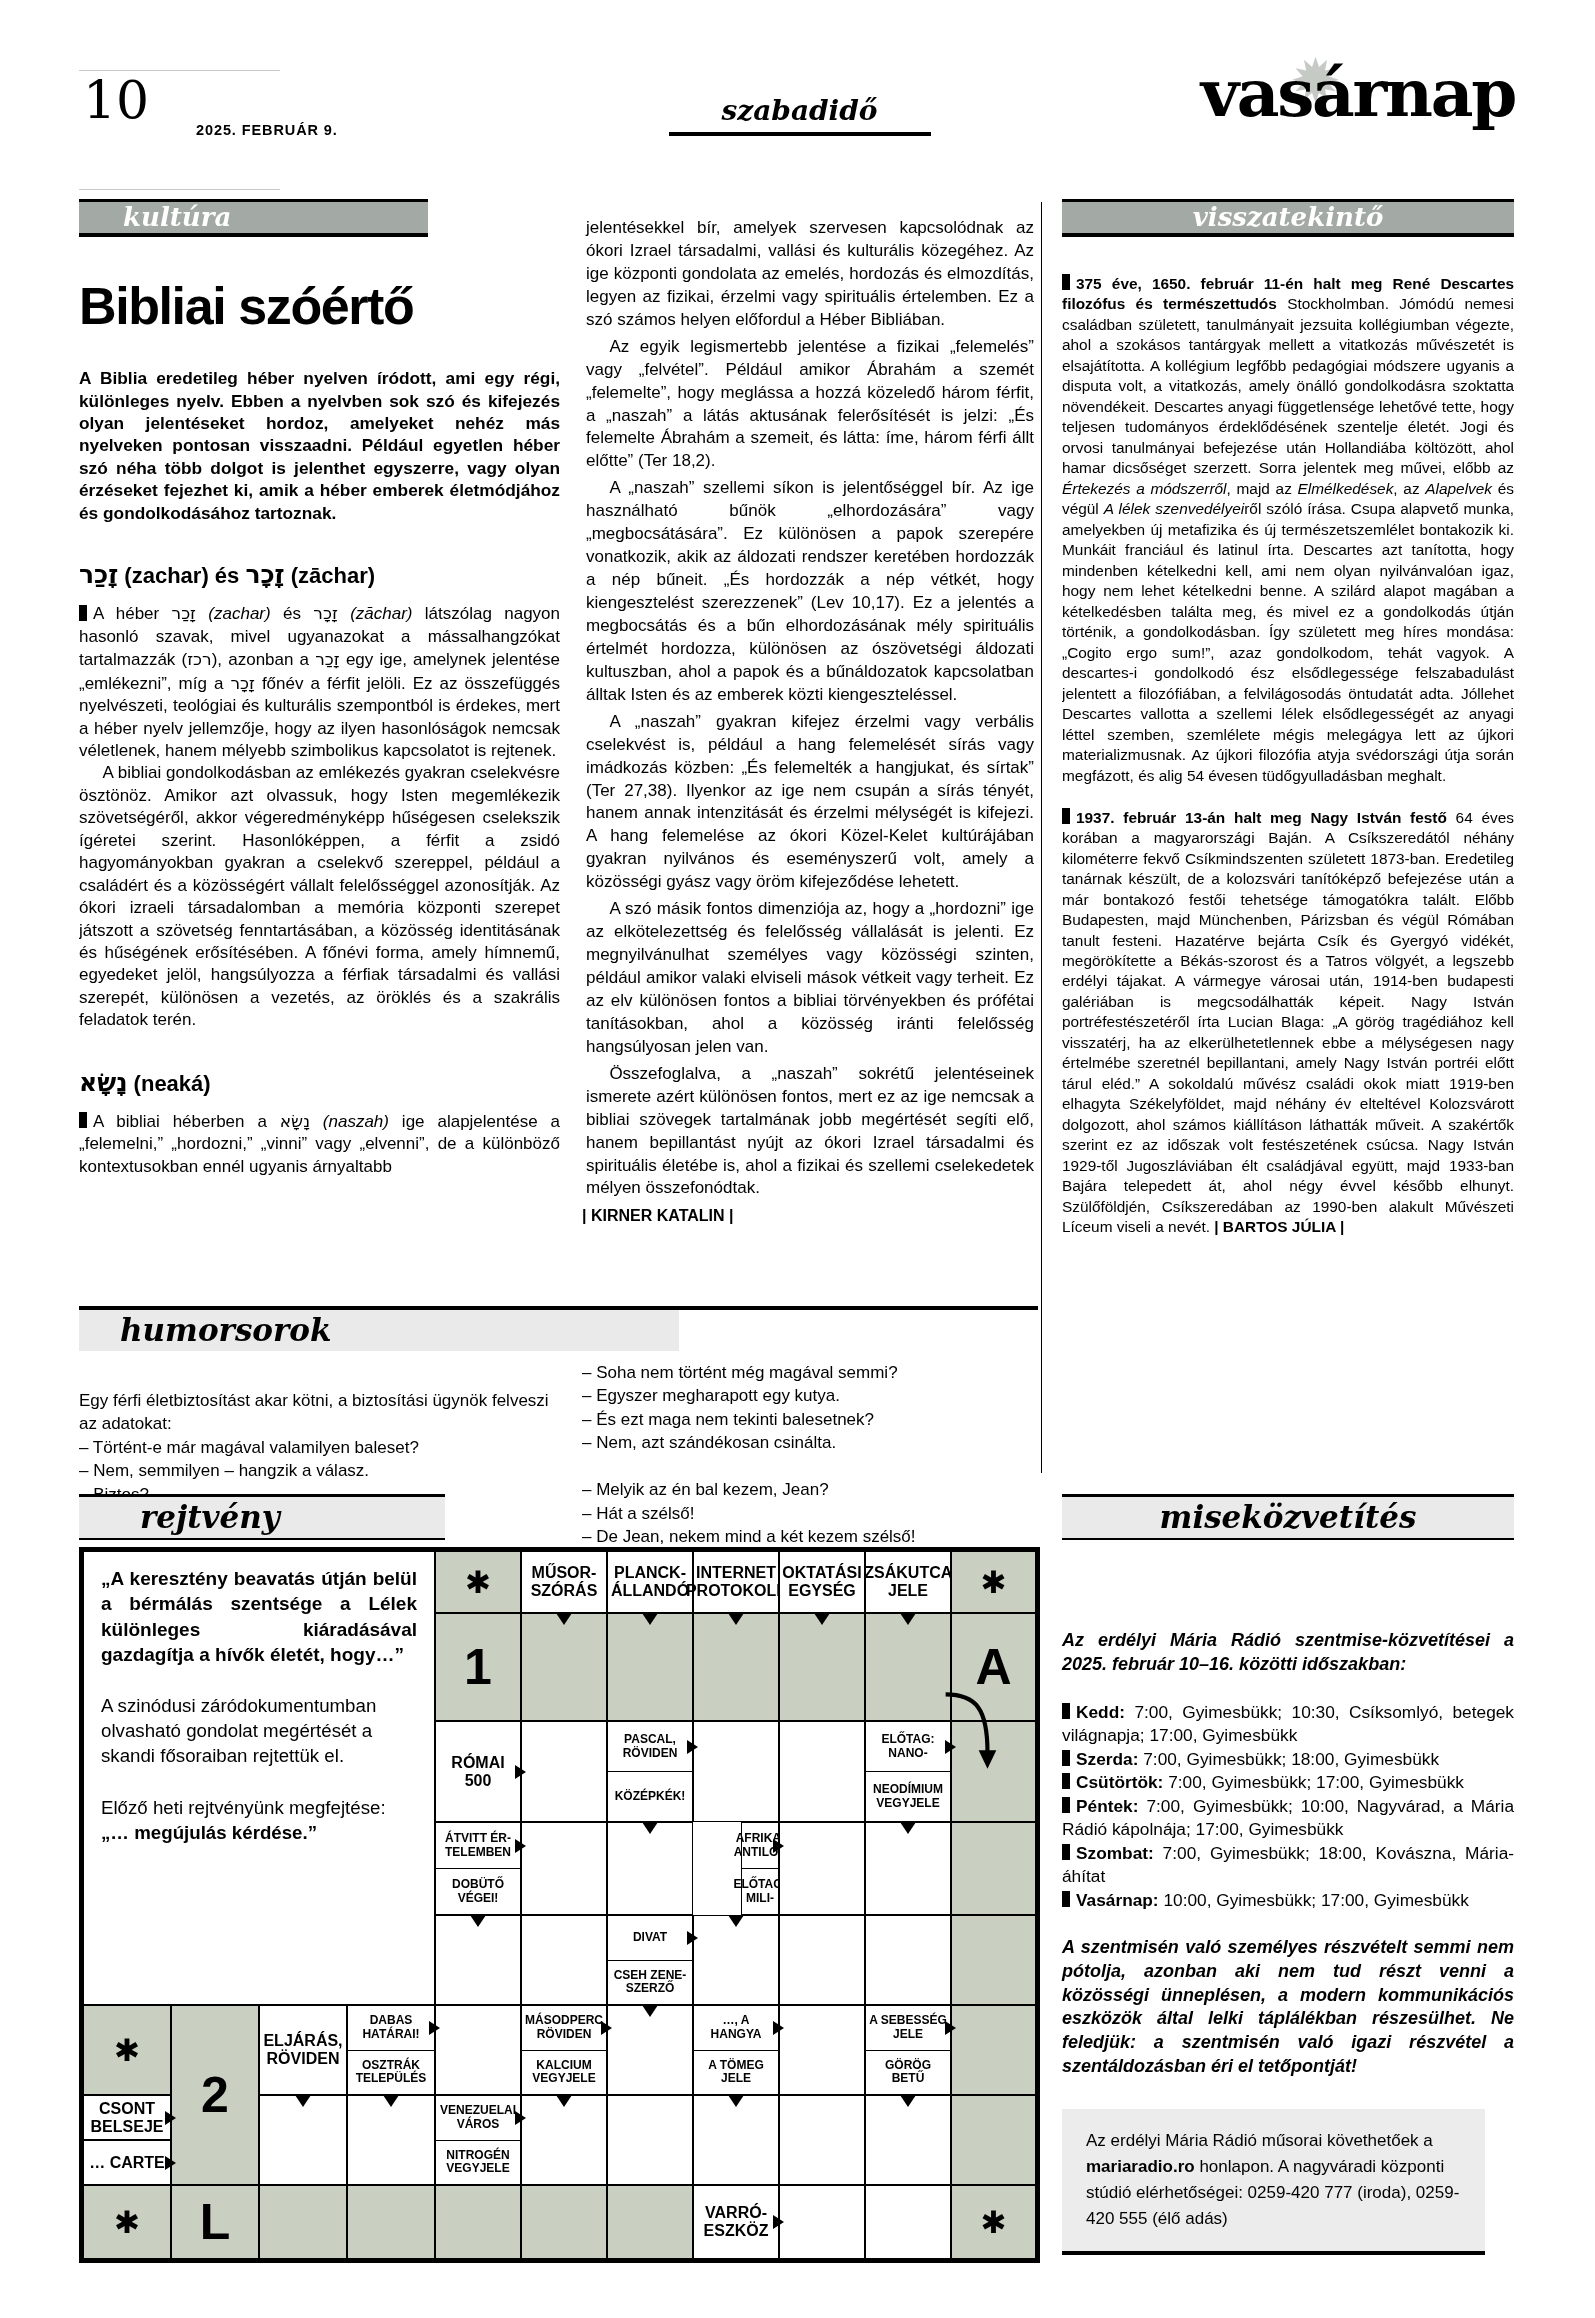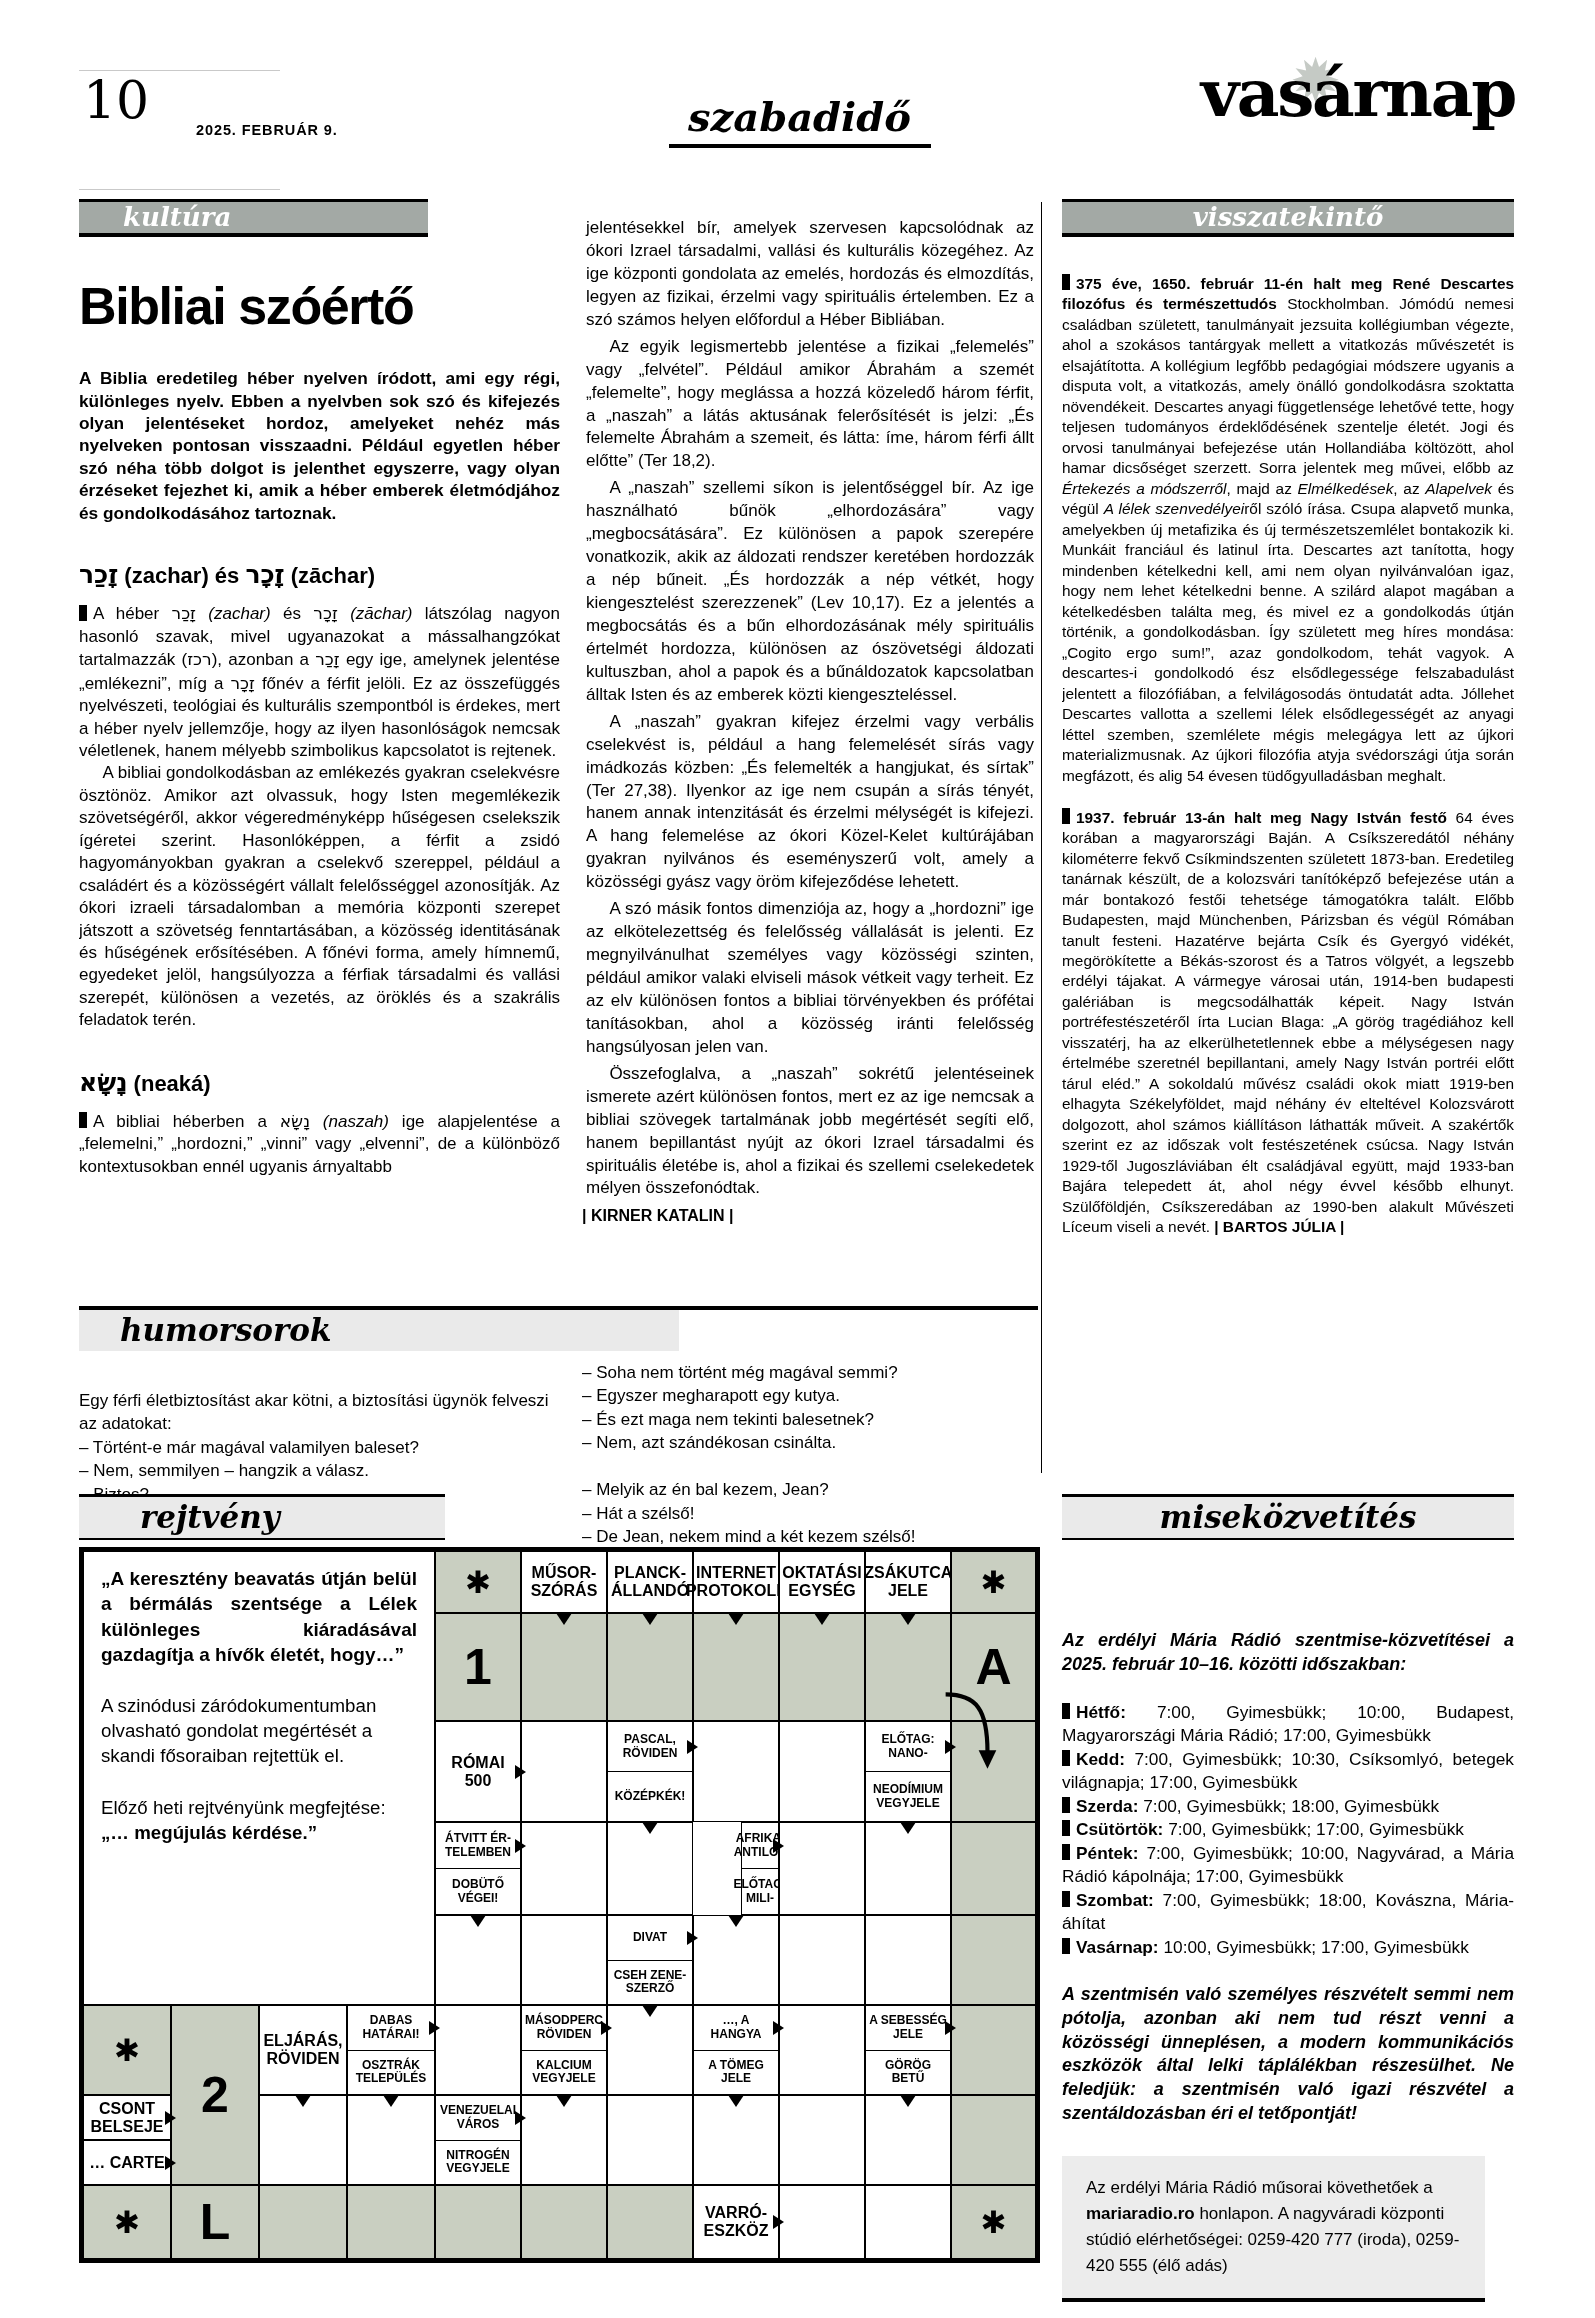--- a/index.html
+++ b/index.html
@@ -4,21 +4,21 @@
 <style>
   html,body{margin:0;padding:0}
   body{width:1595px;height:2319px;position:relative;background:#fff;color:#000;
        font-family:"Liberation Sans",sans-serif;overflow:hidden}
 
   
   .hairline{position:absolute;height:1.4px;background:#c9c9c9}
   .pageno{position:absolute;left:83px;top:74px;font-family:"DejaVu Serif",serif;font-size:52px;font-weight:400;line-height:1}
   .pagedate{position:absolute;left:196px;top:122px;font-size:14.5px;font-weight:700;letter-spacing:0.9px}
   .szabad{position:absolute;left:622px;top:97px;width:355px;text-align:center}
-  .szabad .w{font-family:"DejaVu Serif",serif;font-style:italic;font-weight:700;font-size:40px;line-height:1}
+  .szabad .w{font-family:"DejaVu Serif",serif;font-style:italic;font-weight:700;font-size:28px;line-height:1}
   .szabad .bar{width:262px;height:4.2px;background:#000;margin:6.5px auto 0}
   .masthead{position:absolute;right:80px;top:60px;font-family:"DejaVu Serif",serif;font-weight:700;font-size:66px;letter-spacing:-2.3px;line-height:1;z-index:2}
   .mast-star{position:absolute;left:1290px;top:45px;font-size:61px;color:#c5cac5;z-index:1}
 
   
   .band-dark{background:#a3a9a5;border-top:3.7px solid #000;border-bottom:4.7px solid #000;
              color:#fff;font-family:"DejaVu Serif",serif;font-style:italic;font-weight:700;
              font-size:26px;line-height:31px;height:31px;box-sizing:content-box}
   .band-light{background:#eaeaea;color:#000;font-family:"DejaVu Serif",serif;font-style:italic;
               font-weight:700;font-size:31px;line-height:41px;height:41px}
@@ -352,21 +352,20 @@
     <div class="cell" style="grid-area: 9 / 9 / span 1 / span 1;"></div>
     <div class="cell" style="grid-area: 9 / 10 / span 1 / span 1;"></div>
     <div class="cell green" style="grid-area: 9 / 11 / span 1 / span 1;">
       <span class="starred">✱</span>
     </div>
   </div>
 
 <div id="mise">
   <div class="intro">Az erdélyi Mária Rádió szentmise-közvetítései a 2025. február 10–16. közötti időszakban:</div>
   <div class="sched">
-    <div class="row"><span class="lm b">Hétfő:</span><span> 7:00, Gyimesbükk; 10:00, Budapest, Magyarországi Mária Rádió; 17:00, Gyimesbükk</span></div>
     <div class="row"><span class="lm b">Kedd:</span><span> 7:00, Gyimesbükk; 10:30, Csíksomlyó, betegek világnapja; 17:00, Gyimesbükk</span></div>
     <div class="row"><span class="lm b">Szerda:</span><span> 7:00, Gyimesbükk; 18:00, Gyimesbükk</span></div>
     <div class="row"><span class="lm b">Csütörtök:</span><span> 7:00, Gyimesbükk; 17:00, Gyimesbükk</span></div>
     <div class="row"><span class="lm b">Péntek:</span><span> 7:00, Gyimesbükk; 10:00, Nagyvárad, a Mária Rádió kápolnája; 17:00, Gyimesbükk</span></div>
     <div class="row"><span class="lm b">Szombat:</span><span> 7:00, Gyimesbükk; 18:00, Kovászna, Mária-áhítat</span></div>
     <div class="row"><span class="lm b">Vasárnap:</span><span> 10:00, Gyimesbükk; 17:00, Gyimesbükk</span></div>
   </div>
   <div class="outro">A szentmisén való személyes részvételt semmi nem pótolja, azonban aki nem tud részt venni a közösségi ünneplésen, a modern kommunikációs eszközök által lelki táplálékban részesülhet. Ne feledjük: a szentmisén való igazi részvétel a szentáldozásban éri el tetőpontját!</div>
   <div class="mbox"><span>Az erdélyi Mária Rádió műsorai követhetőek a </span><span class="b">mariaradio.ro</span><span> honlapon. A nagyváradi központi stúdió elérhetőségei: 0259-420 777 (iroda), 0259-420 555 (élő adás)</span></div>
 </div>

